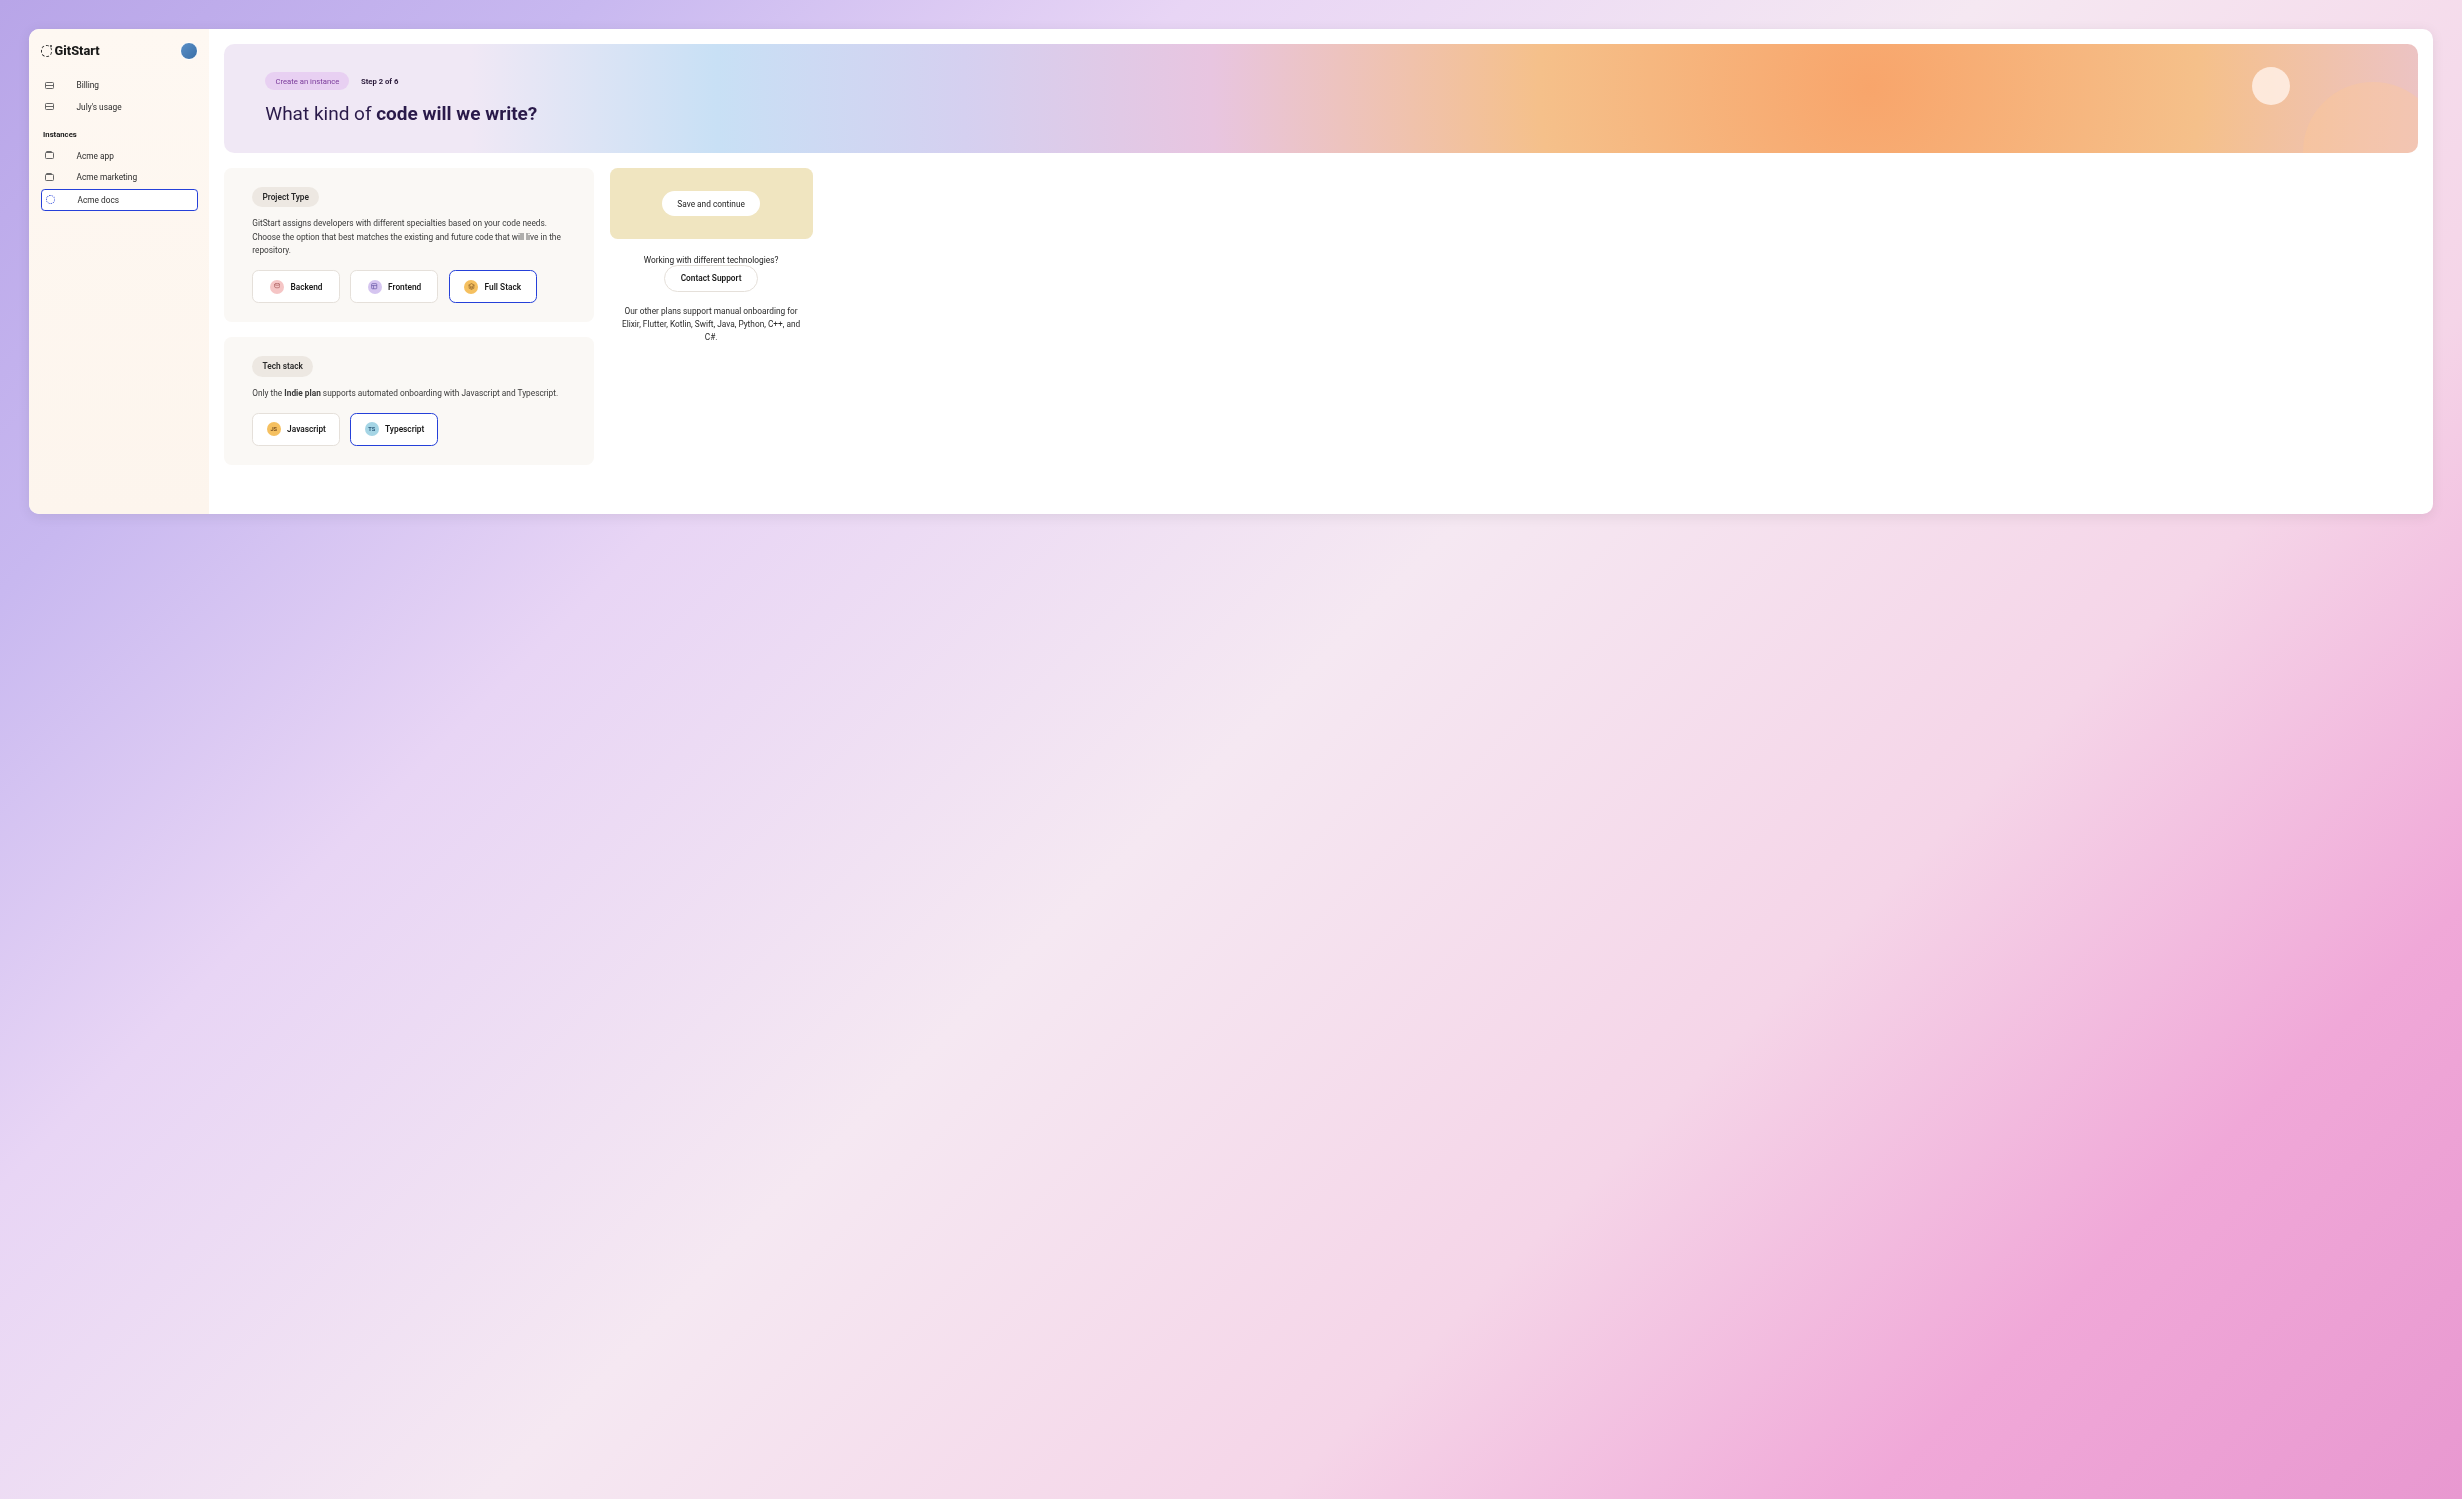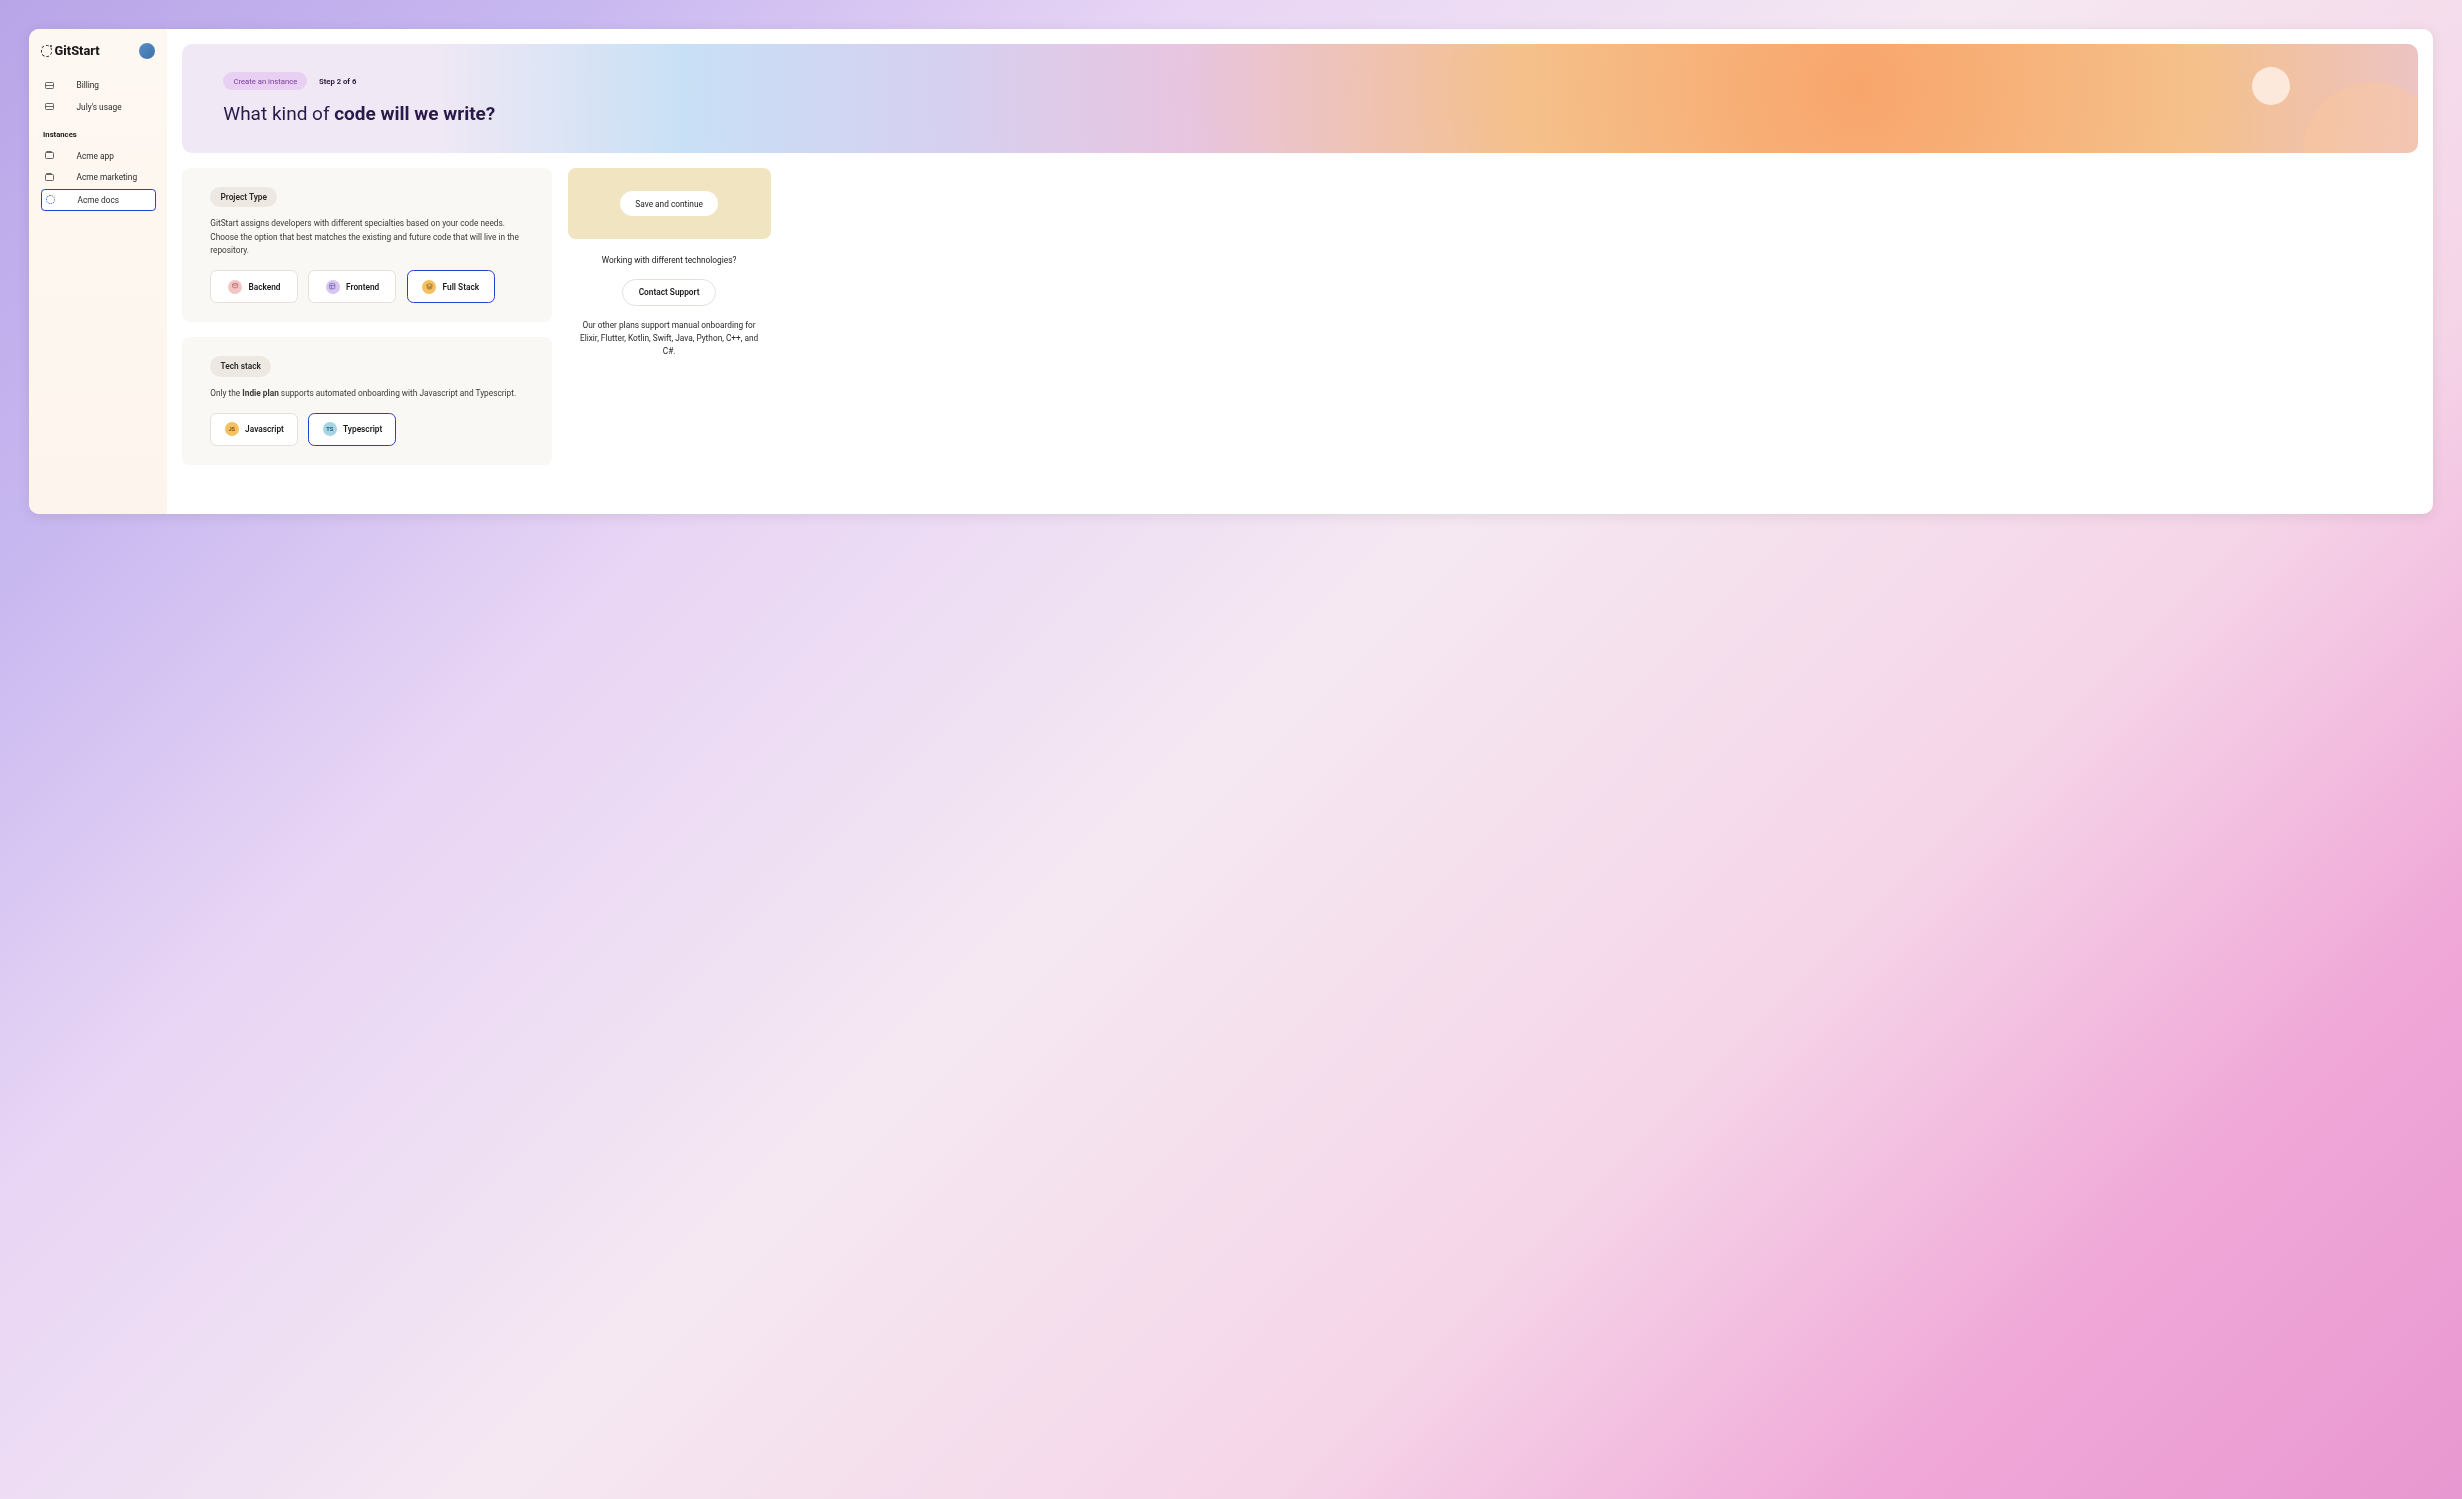--- a/index.html
+++ b/index.html
@@ -1,18 +1,18 @@
 <!DOCTYPE html>
 <html style="font-size:10.2px"><head>
 <meta charset="utf-8">
 <style>
 *{box-sizing:border-box;margin:0;padding:0;font-family:-apple-system,BlinkMacSystemFont,'Segoe UI',Roboto,sans-serif}
 body{background:linear-gradient(135deg,#b8a5e8 0%,#c8b8f0 15%,#e8d5f5 30%,#f5e8f2 50%,#f5d5e8 70%,#f0a8d8 85%,#e898d0 100%);padding:29px;min-height:100vh}
 .app{background:#fff;border-radius:10.2px;display:flex;height:485px;overflow:hidden;box-shadow:0 2.6px 12.8px rgba(0,0,0,0.08)}
-.sidebar{width:138px;background:linear-gradient(180deg,#fef8f2 0%,#fdf5ed 100%);padding:12.8px 11.5px;flex-shrink:0}
+.sidebar{width:180px;background:linear-gradient(180deg,#fef8f2 0%,#fdf5ed 100%);padding:12.8px 11.5px;flex-shrink:0}
 .logo-row{display:flex;align-items:center;justify-content:space-between;margin-bottom:15.3px}
 .logo{display:flex;align-items:center;gap:2.6px;font-weight:800;font-size:12.8px;color:#1a1a1a}
 .logo-icon{width:11.5px;height:11.5px;border:1.3px dashed #333;border-radius:50%;position:relative}
 .logo-icon::after{content:'';position:absolute;width:2.6px;height:2.6px;background:#333;border-radius:50%;top:-1.3px;right:-1.3px}
 .avatar{width:18px;height:18px;border-radius:50%;background:linear-gradient(135deg,#5a8fc7,#3a6fa7);border:1.3px solid #fff}
 .nav-item{display:flex;align-items:center;gap:22px;padding:5.1px 3.8px;font-size:8.3px;color:#2a2a2a;cursor:pointer;border-radius:3.8px;margin-bottom:1.3px}
 .nav-item.active{border:1px solid #2540d9;background:#fff}
 .nav-icon{width:10.2px;height:10.2px;display:flex;align-items:center;justify-content:center;flex-shrink:0}
 .section-label{font-size:7.7px;font-weight:700;color:#1a1a1a;margin:12.8px 0 6.4px 2.6px}
 .main{flex:1;padding:15.3px;overflow-y:auto}
@@ -34,21 +34,21 @@
 .option{display:flex;align-items:center;justify-content:center;gap:6.4px;width:88px;height:33px;background:#fff;border:0.6px solid #e5e0da;border-radius:6.4px;font-size:8.3px;font-weight:600;color:#1a1a1a;cursor:pointer}
 .option.selected{border:1.3px solid #2540d9}
 .opt-icon{width:14px;height:14px;border-radius:50%;display:flex;align-items:center;justify-content:center;font-size:5.7px;font-weight:700}
 .icon-pink{background:#f5c5c5;color:#a05050}
 .icon-purple{background:#d5c5f0;color:#6050a0}
 .icon-orange{background:#f5c060;color:#7a5020}
 .icon-teal{background:#a5d5e5;color:#2a5a7a}
 .save-card{background:#f0e5c0;border-radius:7.7px;padding:23px;display:flex;justify-content:center;margin-bottom:15.3px}
 .save-btn{background:#fff;border:none;border-radius:14px;padding:7.7px 15.3px;font-size:8.3px;font-weight:400;color:#1a1a1a;cursor:pointer}
 .support-card{text-align:center;padding:0 7.7px}
-.support-title{font-size:8.3px;color:#1a1a1a;margin-bottom:14px}
+.support-title{font-size:8.3px;color:#1a1a1a;margin-bottom:0}
 .support-btn{background:#fff;border:0.6px solid #e5e0da;border-radius:14px;padding:7.7px 15.3px;font-size:8.3px;font-weight:600;color:#1a1a1a;cursor:pointer;margin-bottom:12.8px}
 .support-desc{font-size:8.3px;color:#2a2a2a;line-height:1.6}
 .folder-icon{width:9px;height:7px;border:1px solid #666;border-radius:1.3px;position:relative}
 .folder-icon::before{content:'';position:absolute;width:3.8px;height:1.3px;border:1px solid #666;border-bottom:none;border-radius:1.3px 1.3px 0 0;top:-1.9px;left:0}
 .card-icon-sm{width:9px;height:7px;border:1px solid #666;border-radius:1.3px;position:relative}
 .card-icon-sm::after{content:'';position:absolute;width:100%;height:1px;background:#666;top:1.9px;left:0}
 .spinner-icon{width:9px;height:9px;border-radius:50%;border:1.3px dotted #2540d9}
 </style>
 </head>
 <body>

